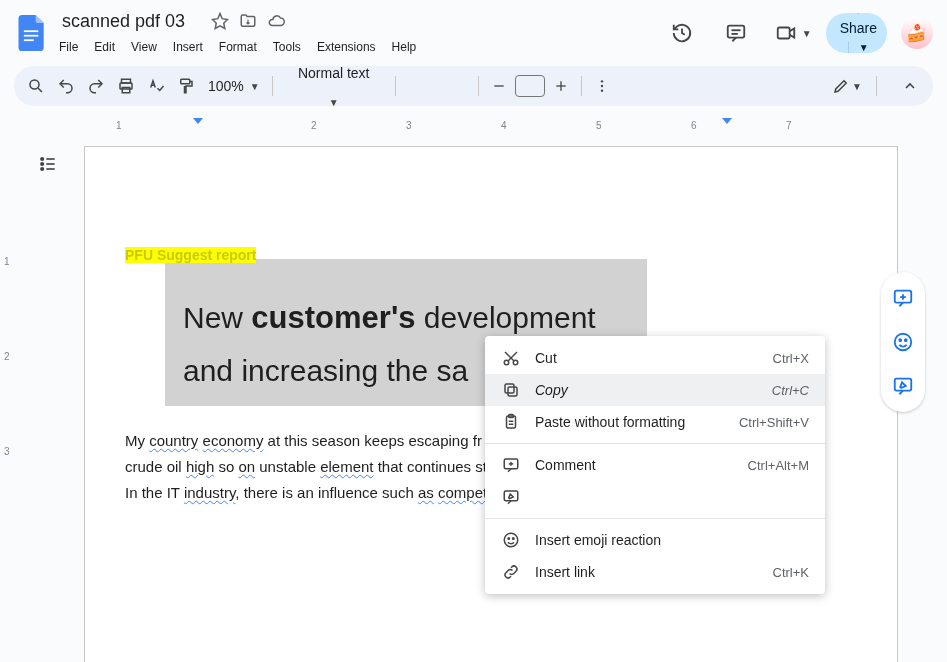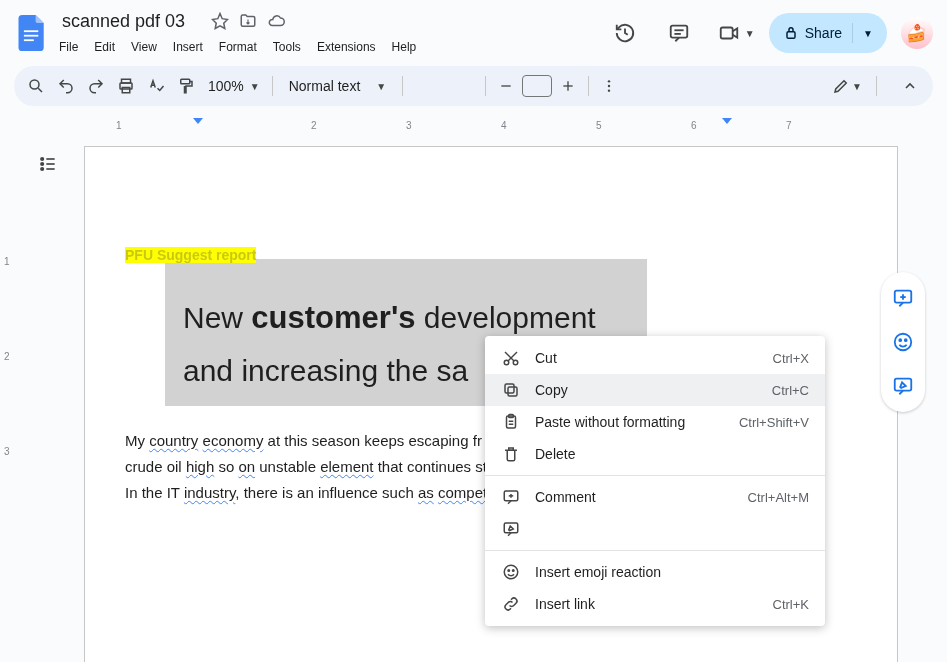--- a/index.html
+++ b/index.html
@@ -13,33 +13,33 @@
 .title-row { display: flex; align-items: center; gap: 19px; }
 .doc-title { font-size: 18px; color: #1f1f1f; padding: 2px 6px; }
 .title-icons { display: flex; gap: 8px; color: #444746; }
 .title-icons span { width: 20px; height: 20px; display: flex; align-items: center; justify-content: center; cursor: pointer; }
 .menubar { display: flex; gap: 2px; margin-top: 2px; margin-left: -4px; }
 .menuitem { font-size: 12px; color: #1f1f1f; padding: 4px 7px; border-radius: 4px; cursor: pointer; }
 .header-right { display: flex; align-items: center; gap: 14px; }
 .hdr-icon { width: 40px; height: 40px; display: flex; align-items: center; justify-content: center; border-radius: 50%; color: #444746; cursor: pointer; }
 .meet-wrap { display: flex; align-items: center; }
 .meet-caret { font-size: 10px; color: #444746; margin-left: 0; }
-.share-btn { background: #c2e7ff; border-radius: 40px; height: 40px; display: flex; align-items: center; padding: 0 10px 0 14px; gap: 6px; cursor: pointer; }
+.share-btn { background: #c2e7ff; border-radius: 40px; height: 40px; display: flex; align-items: center; padding: 0 10px 0 14px; gap: 6px; cursor: pointer; flex-direction: column; }
 .share-btn span.label { font-size: 14px; font-weight: 500; color: #001d35; }
 .share-caret { padding: 0 4px; color: #001d35; font-size: 10px; display:flex; align-items:center; border-left:1px solid rgba(0,0,0,0.12); margin-left:4px; height:20px; padding-left:10px;}
 .avatar { width: 32px; height: 32px; border-radius: 50%; background: linear-gradient(#fff, #ffc0cb); display:flex; align-items:center; justify-content:center; overflow:hidden;}
 .avatar::after{ content:"🍰"; font-size:17px;}
 
 
 .toolbar { background: #edf2fa; border-radius: 24px; margin: 6px 14px 0; height: 40px; display: flex; align-items: center; padding: 0 8px; gap: 2px; justify-content: flex-end; }
 .tb-btn { width: 28px; height: 28px; display: flex; align-items: center; justify-content: center; border-radius: 4px; color: #444746; cursor: pointer; }
 .tb-sep { width: 1px; height: 20px; background: #c7c7c7; margin: 0 4px; }
 .zoom-text { font-size: 14px; color: #1f1f1f; padding: 0 6px; display: flex; align-items: center; gap: 6px; }
 .zoom-text .caret { font-size: 10px; color: #444746; }
-.styles-dd { font-size: 14px; color: #1f1f1f; padding: 0 10px; display: flex; align-items: center; gap: 16px; min-width:110px;}
+.styles-dd { font-size: 14px; color: #1f1f1f; padding: 0 10px; display: flex; align-items: center; gap: 16px; min-width:110px;flex-direction:column;}
 .zoom-box { display: flex; align-items: center; gap: 2px; }
 .zoom-input { width: 30px; height: 22px; border: 1px solid #747775; border-radius: 4px; background: transparent; }
 .toolbar-right { margin-left: auto; display: flex; align-items: center; gap: 4px; }
 .pen-btn { display: flex; align-items: center; gap: 2px; padding: 0 6px;}
 .chev-up { width: 30px; height: 30px; display:flex; align-items:center; justify-content:center; border-radius:50%; color:#444746; cursor:pointer;margin-left:10px;}
 
 
 .ruler-h { height: 16px; margin-left: 36px; margin-top: 14px; position: relative; font-size: 10px; color: #80868b; display: flex; user-select: none; }
 .ruler-h .num { position: absolute; }
 
@@ -58,21 +58,21 @@
 .body-text { margin-top: 22px; font-size: 15px; color: #1f1f1f; line-height: 1.75; }
 .wavy { text-decoration: underline wavy #4285f4; text-decoration-thickness: 1px; text-underline-offset: 2px; }
 
 
 .side-float { position: absolute; right: 22px; top: 272px; background: #fff; border-radius: 22px; box-shadow: 0 1px 3px rgba(0,0,0,0.2); padding: 8px 4px; display: flex; flex-direction: column; gap: 8px; }
 .side-float .sf-btn { width: 36px; height: 36px; display:flex; align-items:center; justify-content:center; color:#1a73e8; cursor:pointer; border-radius:50%;}
 
 
 .ctx-menu { position: absolute; left: 485px; top: 336px; background: #fff; border-radius: 4px; box-shadow: 0 2px 10px rgba(0,0,0,0.25); width: 340px; padding: 6px 0; font-size: 14px; color: #1f1f1f; z-index: 100; }
 .ctx-item { display: flex; align-items: center; padding: 7px 16px; gap: 14px; cursor: pointer; }
-.ctx-item:hover, .ctx-item.hover { background: #eef0f2; }
+.ctx-item:hover, .ctx-item.hover { background: #eef0f2; font-style: italic; }
 .ctx-item .ctx-icon { width: 20px; display:flex; align-items:center; justify-content:center; color: #444746;}
 .ctx-item .ctx-label { flex: 1; }
 .ctx-item .ctx-short { color: #5f6368; font-size: 13px; }
 .ctx-sep { height: 1px; background: #e3e3e3; margin: 5px 0; }
 
 svg { display: block; }
 </style>
 </head>
 <body>
 
@@ -349,31 +349,20 @@
         <svg width="18" height="18" viewBox="0 0 24 24" fill="none" stroke="#444746" stroke-width="2">
           <rect x="6" y="4" width="12" height="16" rx="2"></rect>
           <rect x="9" y="2" width="6" height="4" rx="1"></rect>
           <line x1="9" y1="11" x2="15" y2="11"></line>
           <line x1="9" y1="15" x2="15" y2="15"></line>
         </svg>
       </span>
     <span class="ctx-label">Paste without formatting</span>
     <span class="ctx-short">Ctrl+Shift+V</span>
   </div>
-  <div class="ctx-item">
-    <span class="ctx-icon">
-        <svg width="18" height="18" viewBox="0 0 24 24" fill="none" stroke="#444746" stroke-width="2">
-          <path d="M4 7h16"></path>
-          <path d="M7 7v12a2 2 0 0 0 2 2h6a2 2 0 0 0 2-2V7"></path>
-          <path d="M9 4h6v3H9z"></path>
-        </svg>
-      </span>
-    <span class="ctx-label">Delete</span>
-    <span class="ctx-short"></span>
-  </div>
   <div class="ctx-sep"></div>
   <div class="ctx-item">
     <span class="ctx-icon">
         <svg width="18" height="18" viewBox="0 0 24 24" fill="none" stroke="#444746" stroke-width="2">
           <rect x="3" y="4" width="18" height="13" rx="2"></rect>
           <path d="M8 21l4-4"></path>
           <line x1="12" y1="8" x2="12" y2="13"></line>
           <line x1="9" y1="10.5" x2="15" y2="10.5"></line>
         </svg>
       </span>

